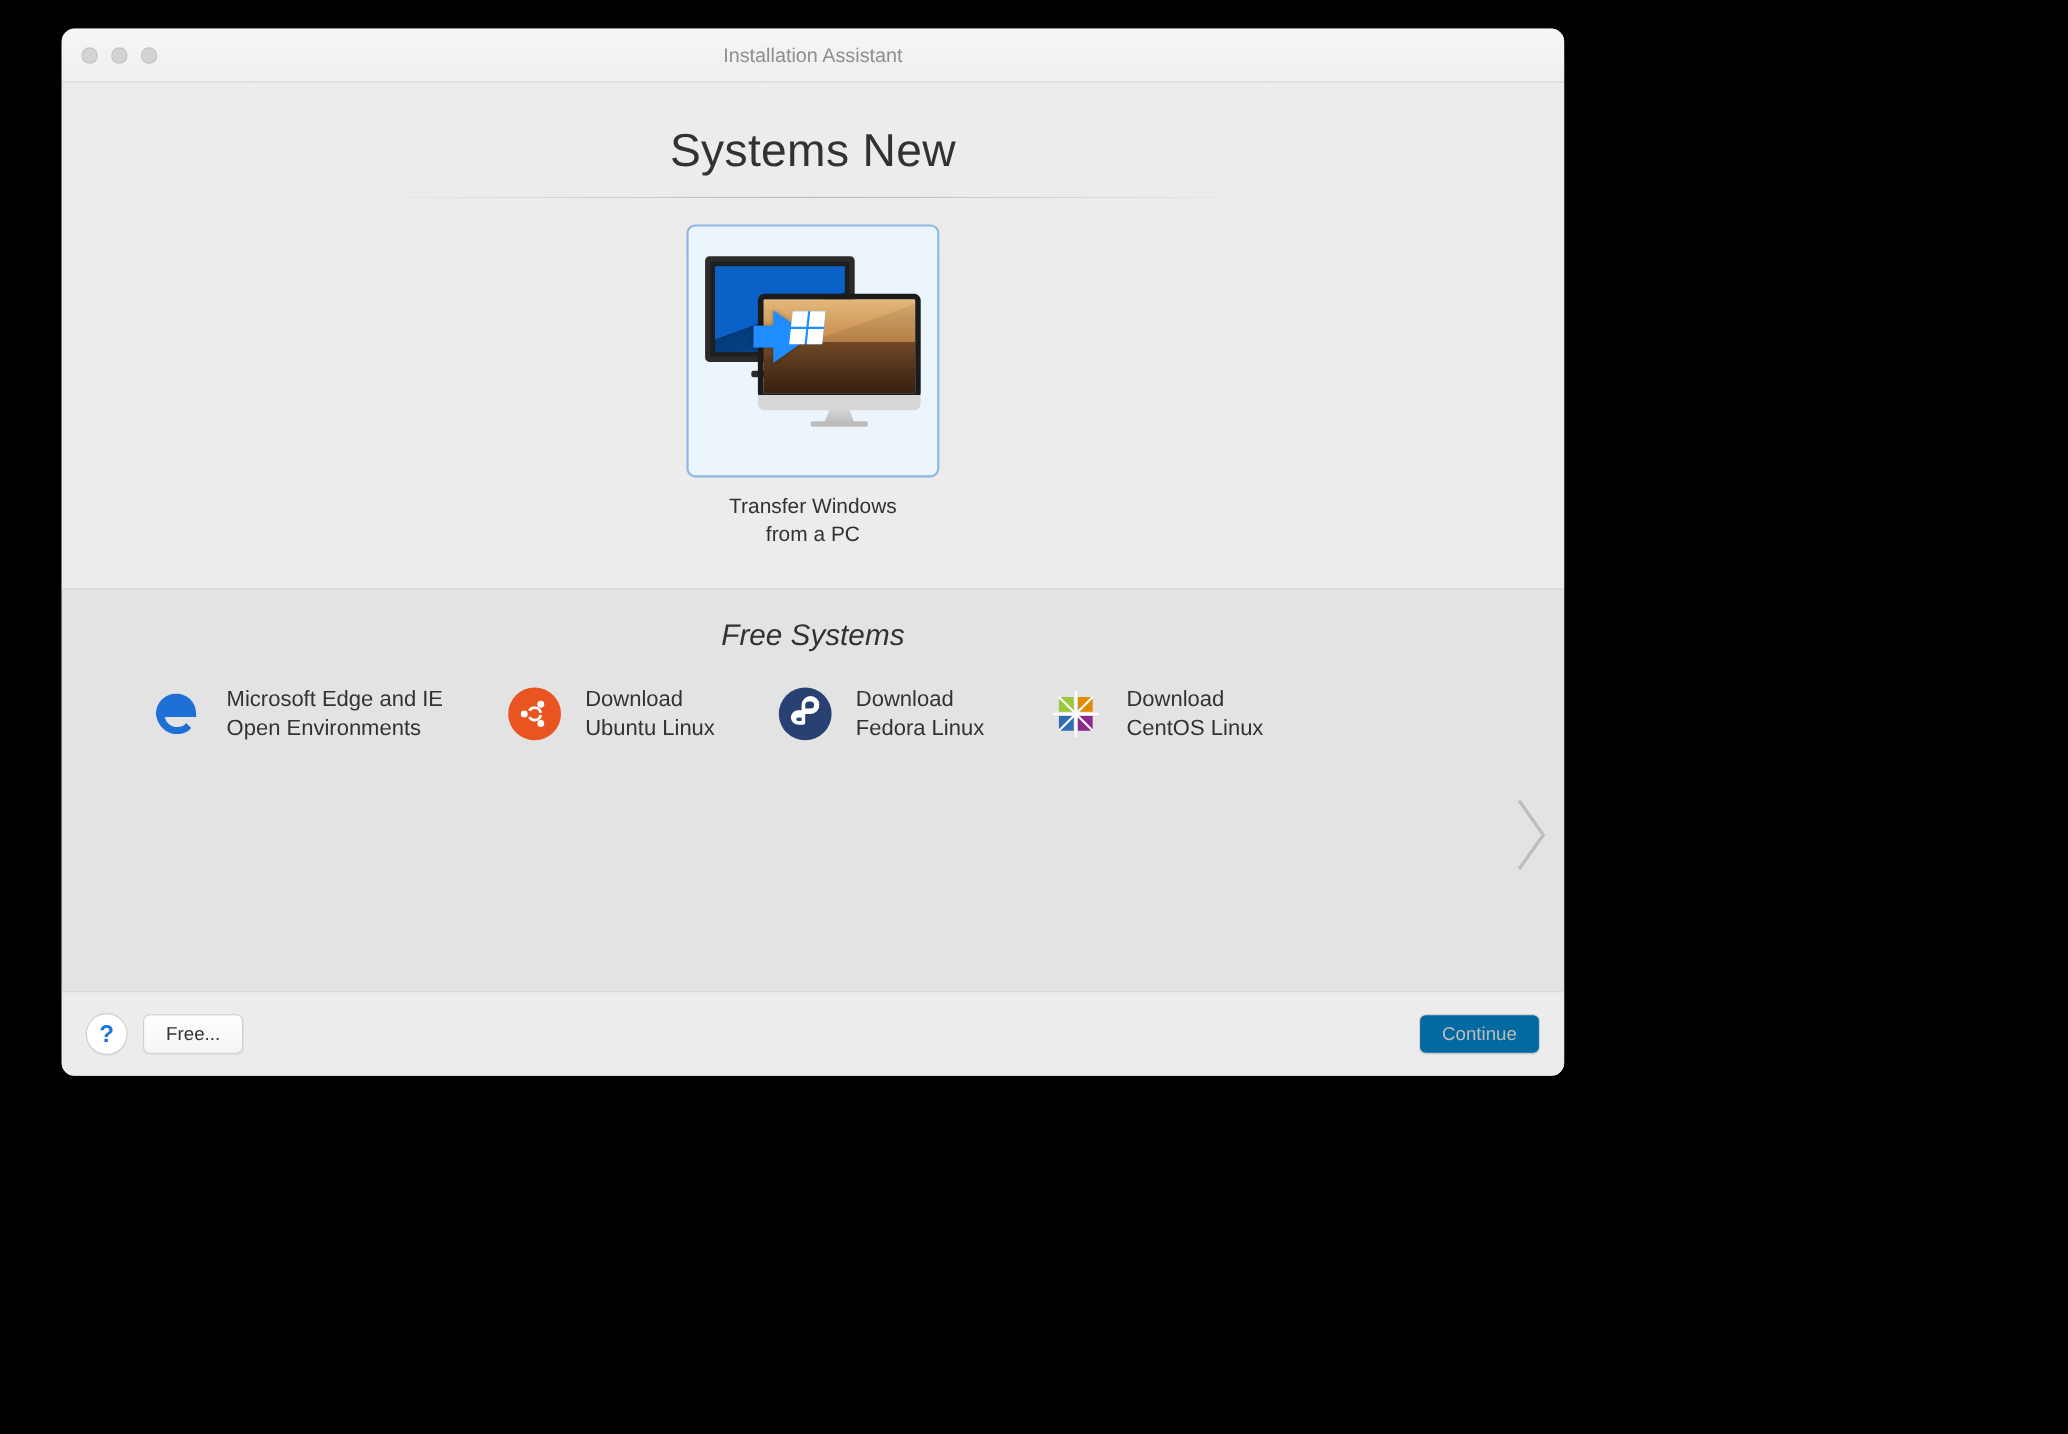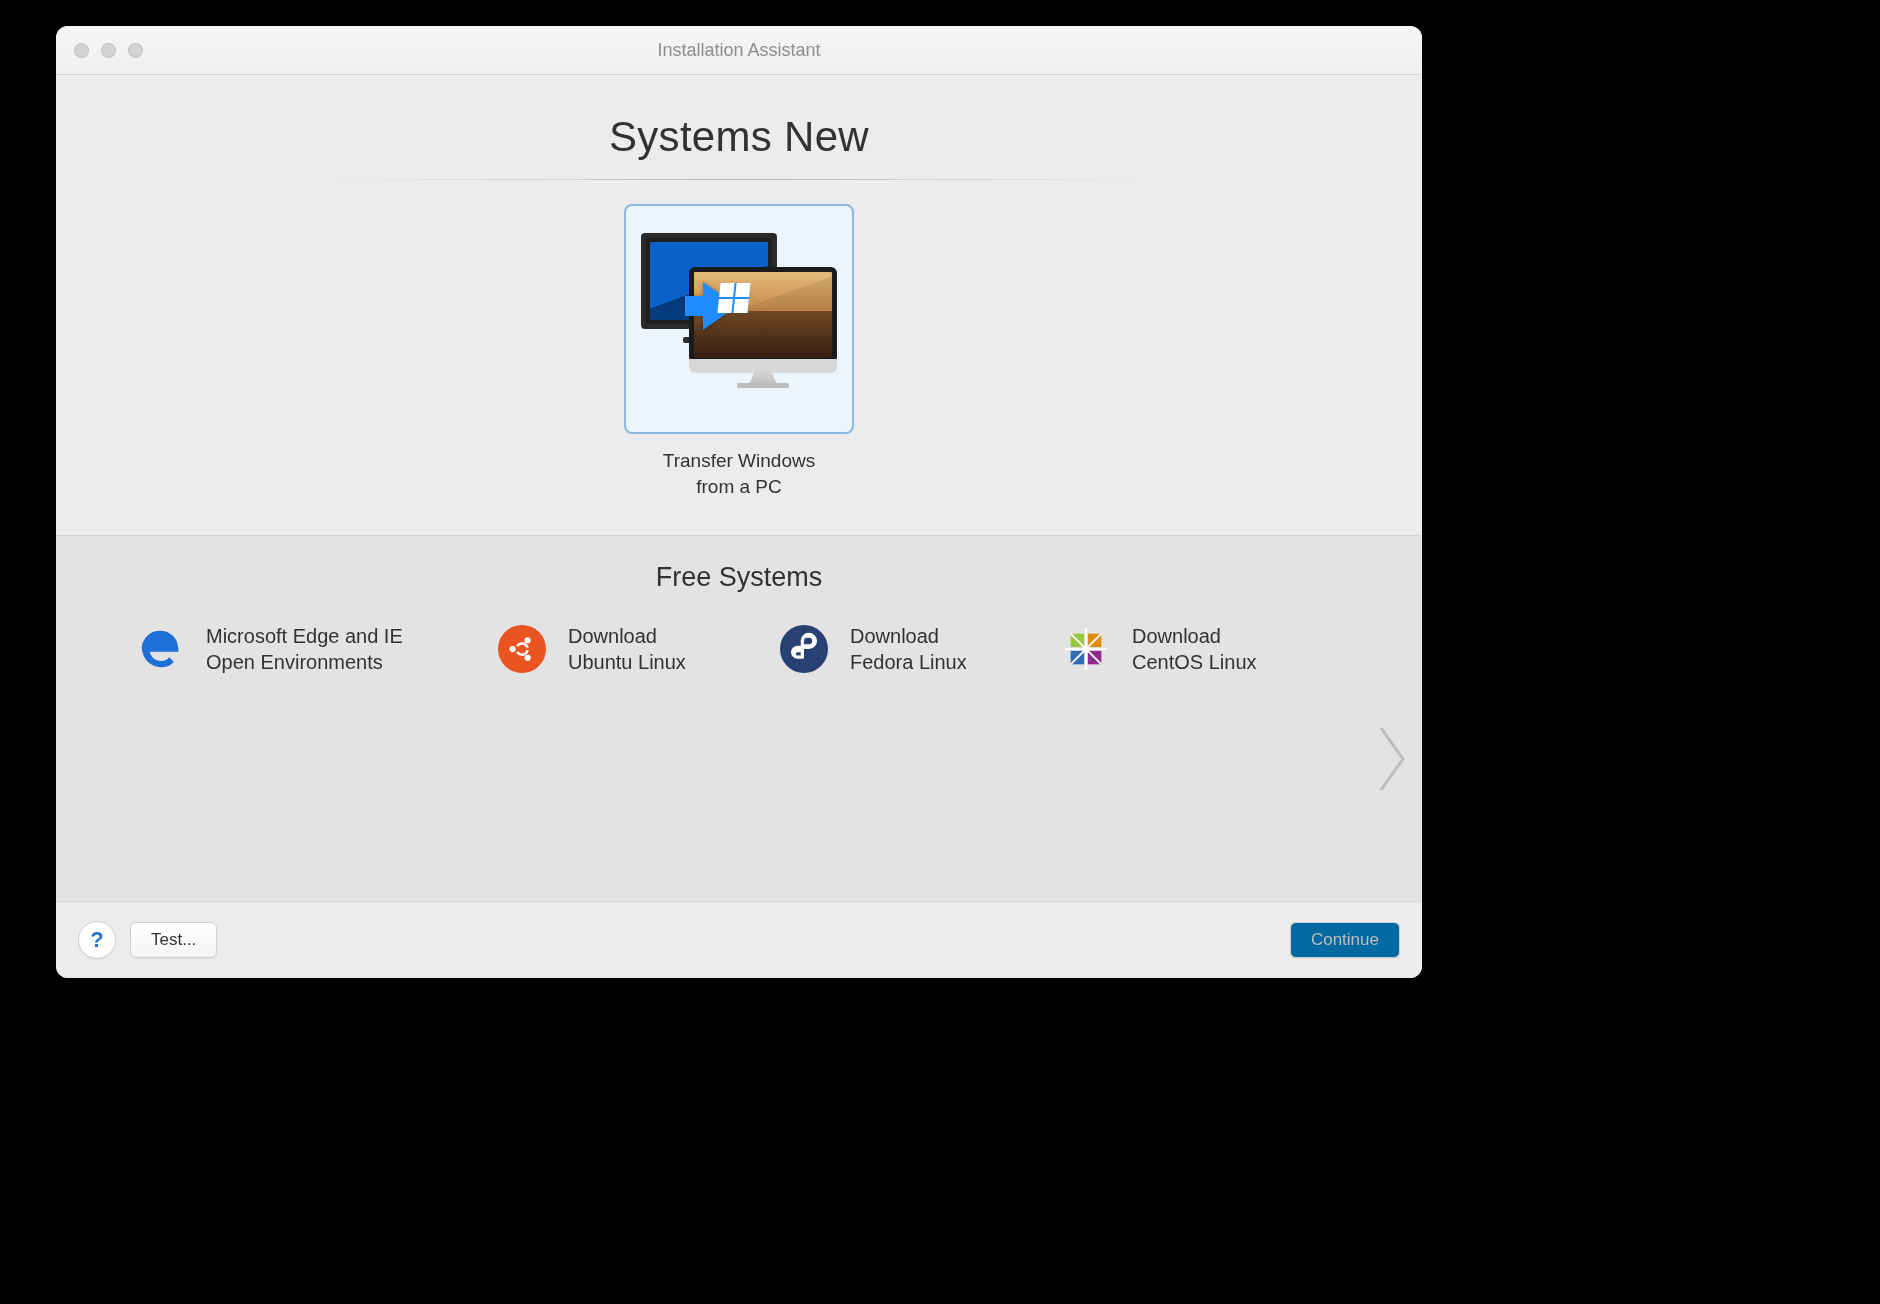--- a/index.html
+++ b/index.html
@@ -266,25 +266,26 @@
     border-top: 1px solid #d6d6d6;
     background: #e3e3e3;
     position: relative;
     padding: 22px 40px 20px;
   }
   .free-heading{
     text-align:center;
     font-size:27px;
     color:#323232;
     margin: 4px 0 30px;
+    font-style: italic;
   }
   .free-row{
     display:flex;
     align-items:center;
-    gap: 62px;
+    gap: 26px;
     padding: 0 40px 0 40px;
   }
   .free-item{
     display:flex;
     align-items:center;
     gap:22px;
     cursor:pointer;
     min-width: 220px;
   }
   .free-item.wide{ min-width: 300px; }
@@ -470,21 +471,21 @@
             <polyline points="4,4 26,35 4,66"></polyline>
           </svg>
     </div>
   </div>
 
   <div class="bottom-bar">
     <div class="help-btn">
       <span>?</span>
     </div>
     <div class="btn">
-      <span>Test...</span>
+      <span>Free...</span>
     </div>
     <div class="spacer"></div>
     <div class="btn disabled">
       <span>Continue</span>
     </div>
   </div>
 
 </div>
 </div>
 

